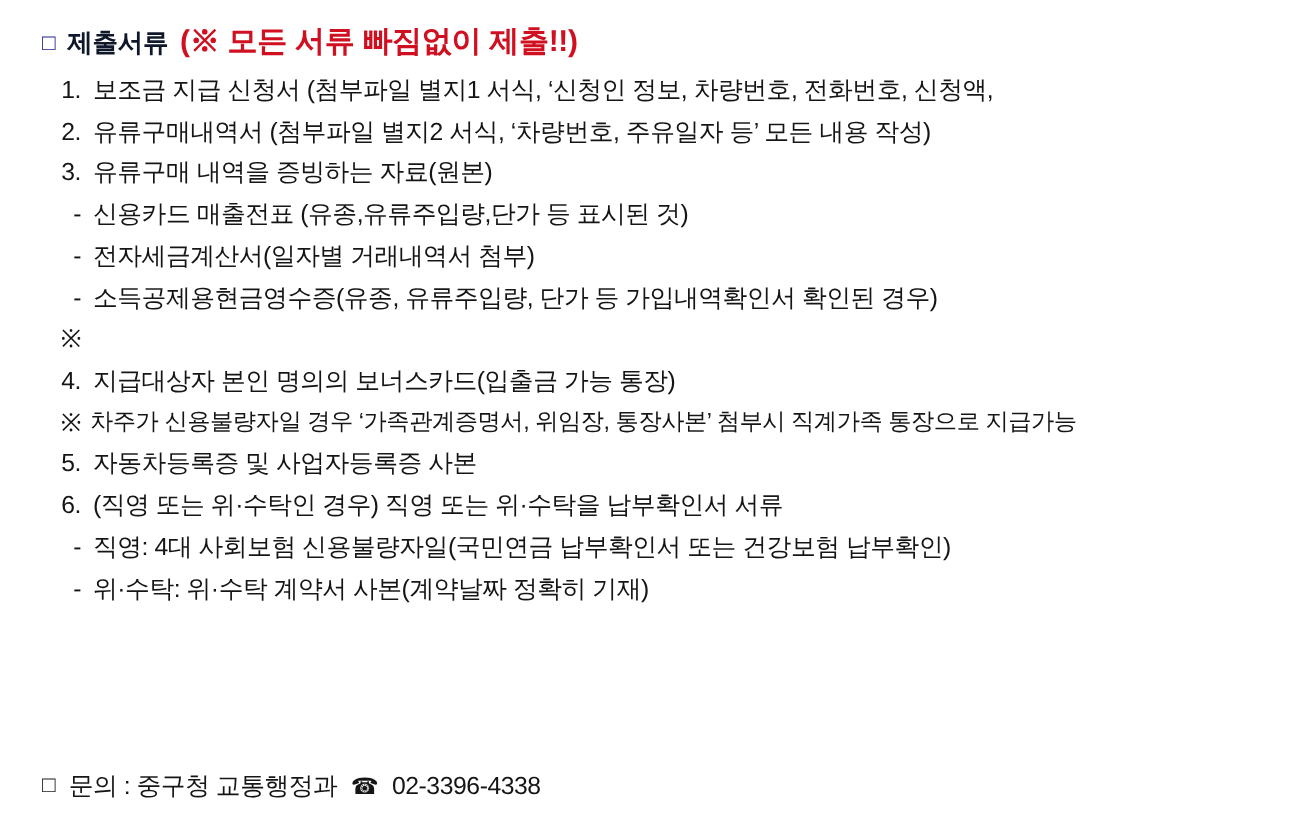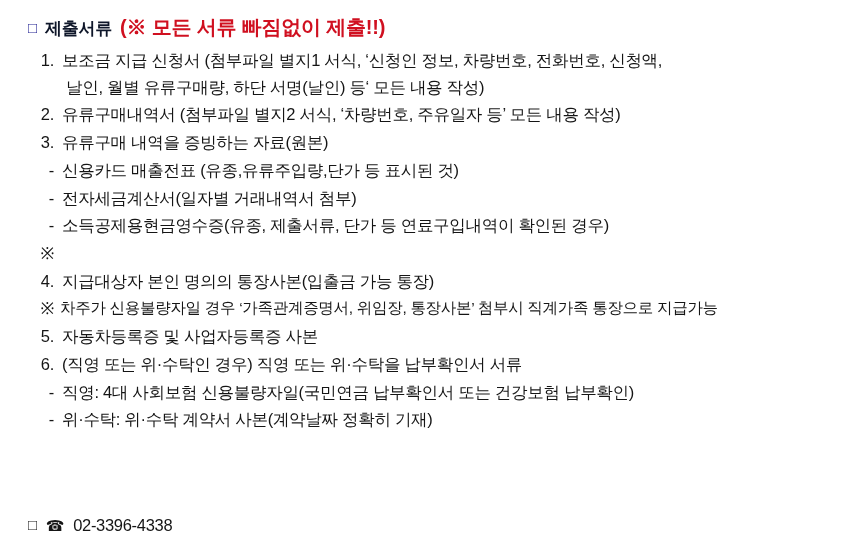--- a/index.html
+++ b/index.html
@@ -120,21 +120,20 @@
     <span class="heading-main">제출서류</span>
     <span class="heading-note">(※ 모든 서류 빠짐없이 제출!!)</span>
   </div>
 
   <ul class="items">
 
     <li class="item">
       <span class="marker">1.</span>
       <span class="item-text">
         <span>보조금 지급 신청서 (첨부파일 별지1 서식, ‘신청인 정보, 차량번호, 전화번호, 신청액,</span>
-        <span class="l2">날인, 월별 유류구매량, 하단 서명(날인) 등‘ 모든 내용 작성)</span>
       </span>
     </li>
 
     <li class="item">
       <span class="marker">2.</span>
       <span class="item-text">유류구매내역서 (첨부파일 별지2 서식, ‘차량번호, 주유일자 등’ 모든 내용 작성)</span>
     </li>
 
     <li class="item">
       <span class="marker">3.</span>
@@ -146,30 +145,30 @@
       <span class="item-text">신용카드 매출전표 (유종,유류주입량,단가 등 표시된 것)</span>
     </li>
 
     <li class="item">
       <span class="marker dash">-</span>
       <span class="item-text">전자세금계산서(일자별 거래내역서 첨부)</span>
     </li>
 
     <li class="item">
       <span class="marker dash">-</span>
-      <span class="item-text">소득공제용현금영수증(유종, 제출서류, 단가 등 연료구입내역이 확인된 경우)</span>
+      <span class="item-text">소득공제용현금영수증(유종, 유류주입량, 단가 등 가입내역확인서 확인된 경우)</span>
     </li>
 
     <li class="item note">
       <span class="marker note">※</span>
     </li>
 
     <li class="item">
       <span class="marker">4.</span>
-      <span class="item-text">지급대상자 본인 명의의 통장사본(입출금 가능 통장)</span>
+      <span class="item-text">지급대상자 본인 명의의 보너스카드(입출금 가능 통장)</span>
     </li>
 
     <li class="item note">
       <span class="marker note">※</span>
       <span class="item-text">차주가 신용불량자일 경우 ‘가족관계증명서, 위임장, 통장사본’ 첨부시 직계가족 통장으로 지급가능</span>
     </li>
 
     <li class="item">
       <span class="marker">5.</span>
       <span class="item-text">자동차등록증 및 사업자등록증 사본</span>
@@ -187,17 +186,18 @@
 
     <li class="item">
       <span class="marker dash">-</span>
       <span class="item-text">위·수탁: 위·수탁 계약서 사본(계약날짜 정확히 기재)</span>
     </li>
 
   </ul>
 
   <div class="footer">
     <span class="box-glyph">□</span>
+    <span>문의 : 중구청 교통행정과</span>
     <span class="phone-icon">☎</span>
     <span>02-3396-4338</span>
   </div>
 
 </div>
 
 </body></html>

